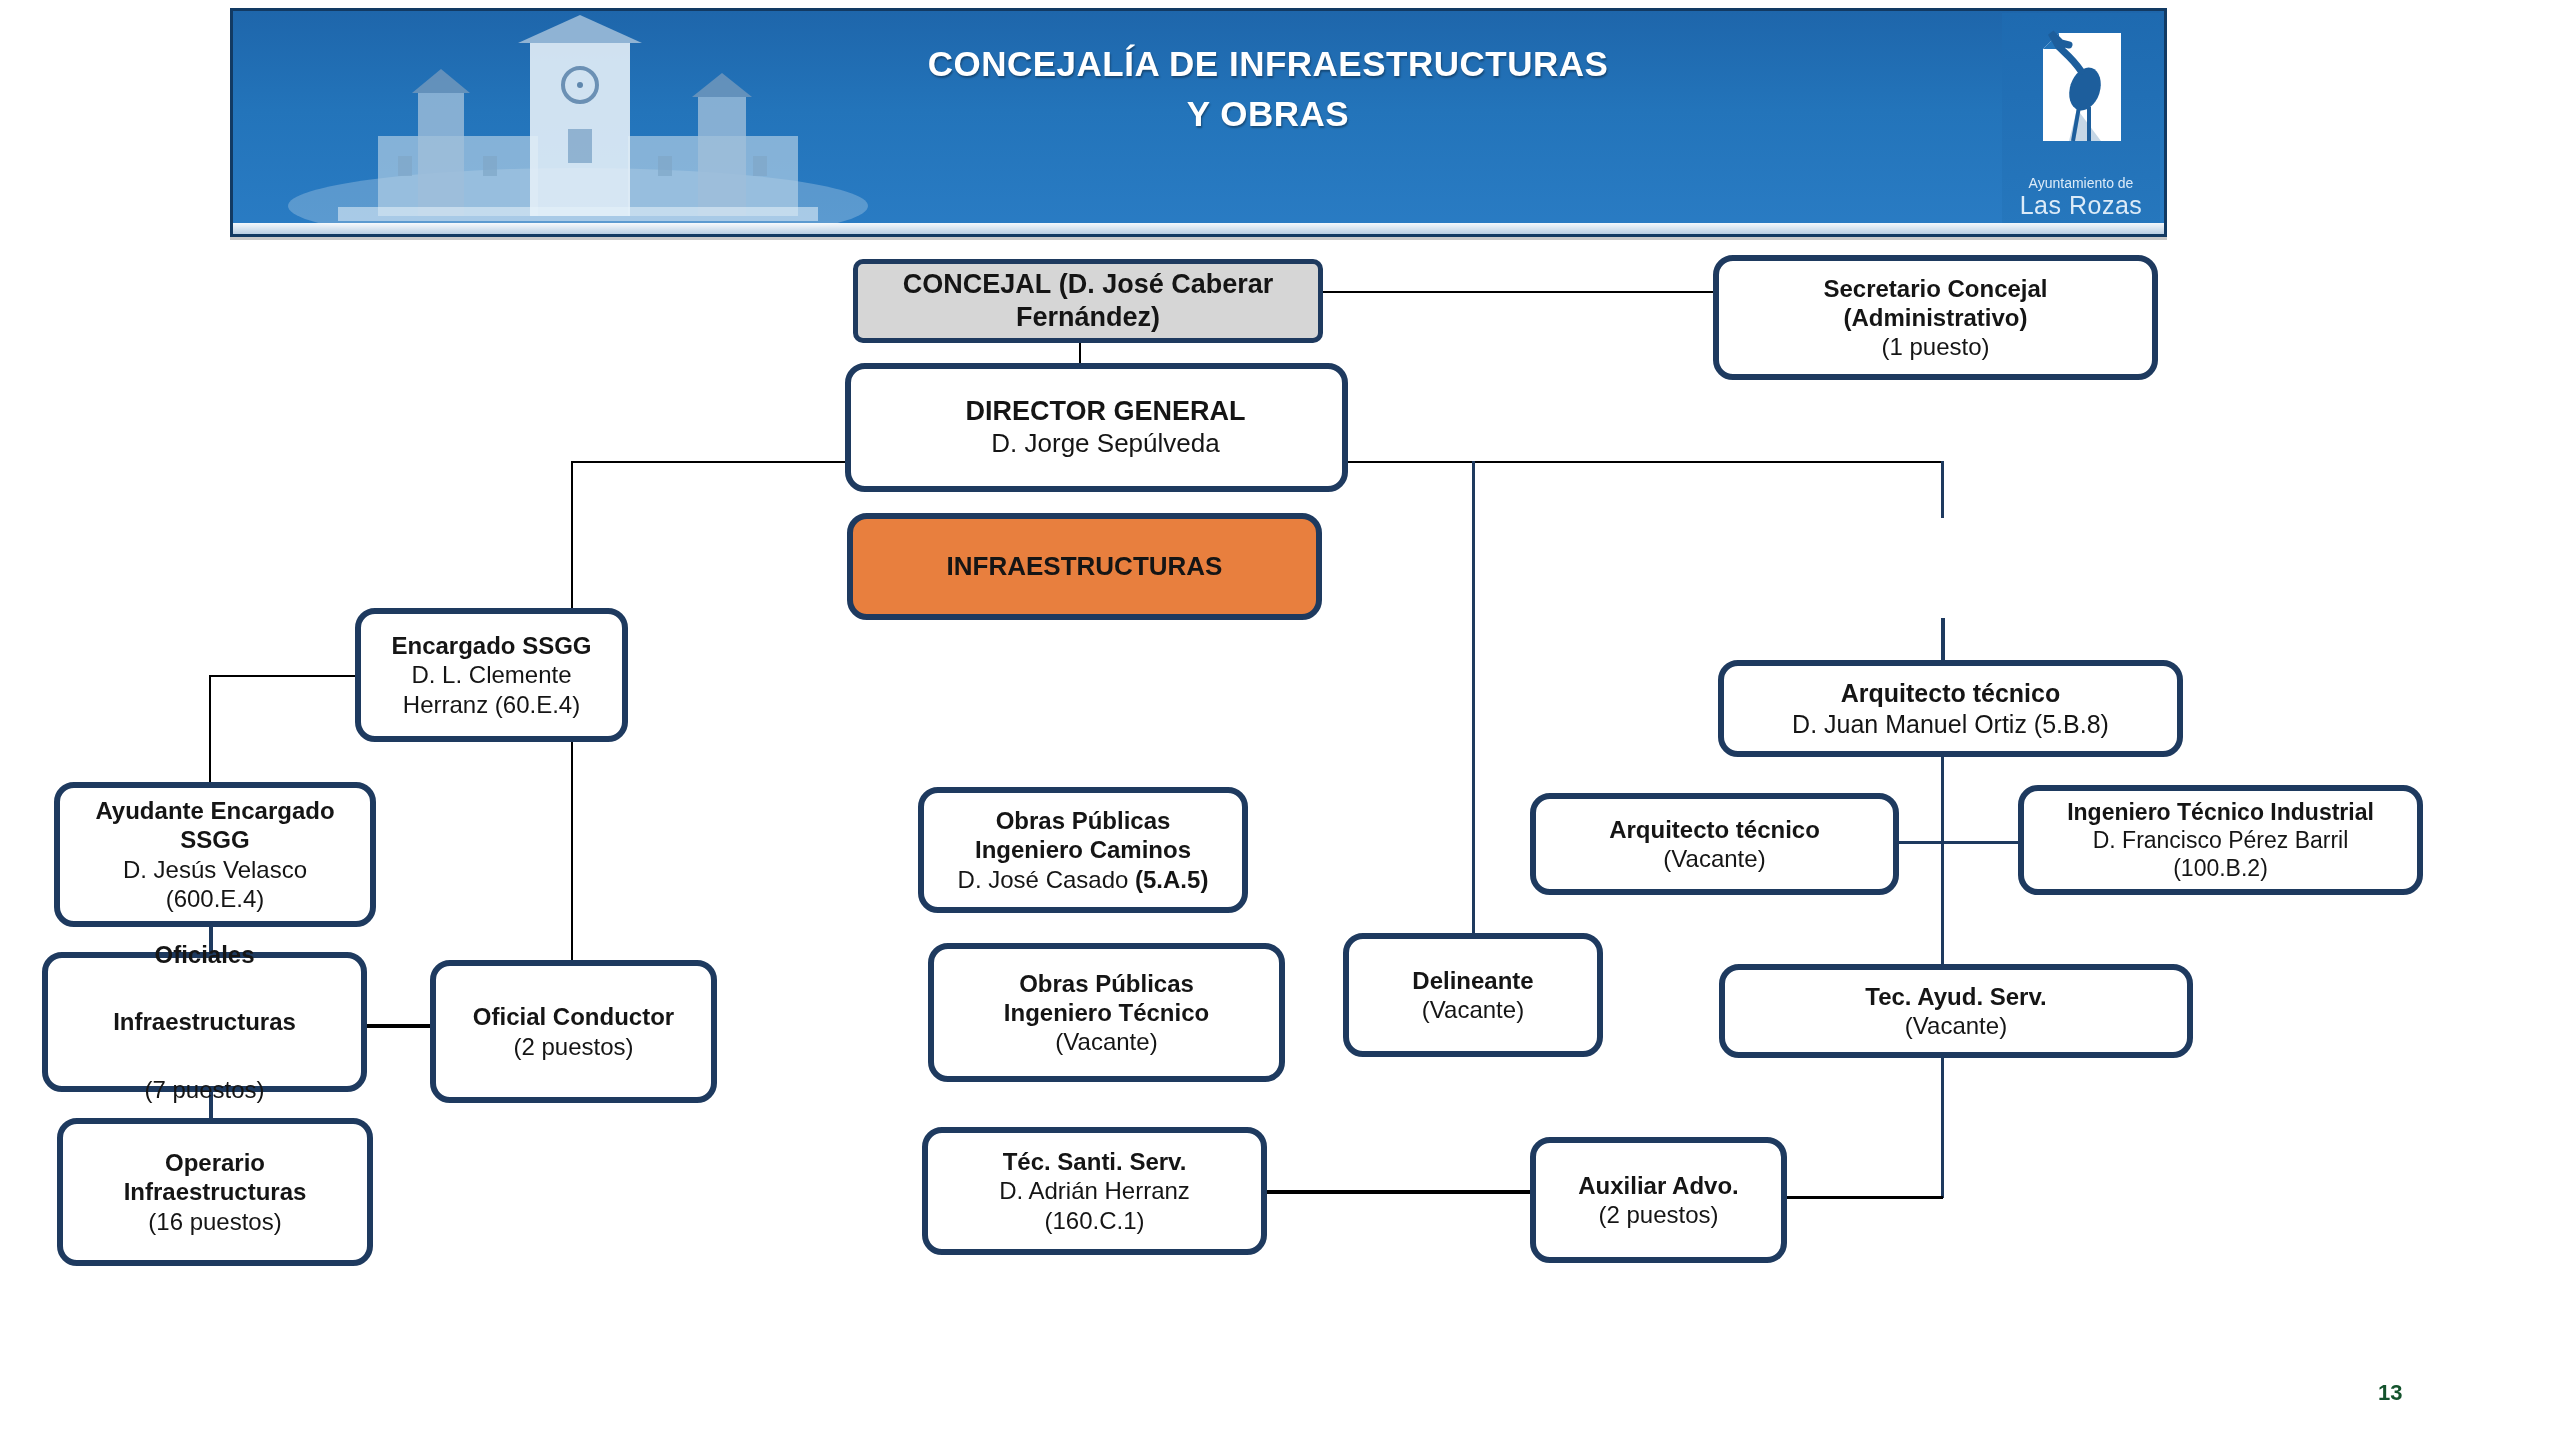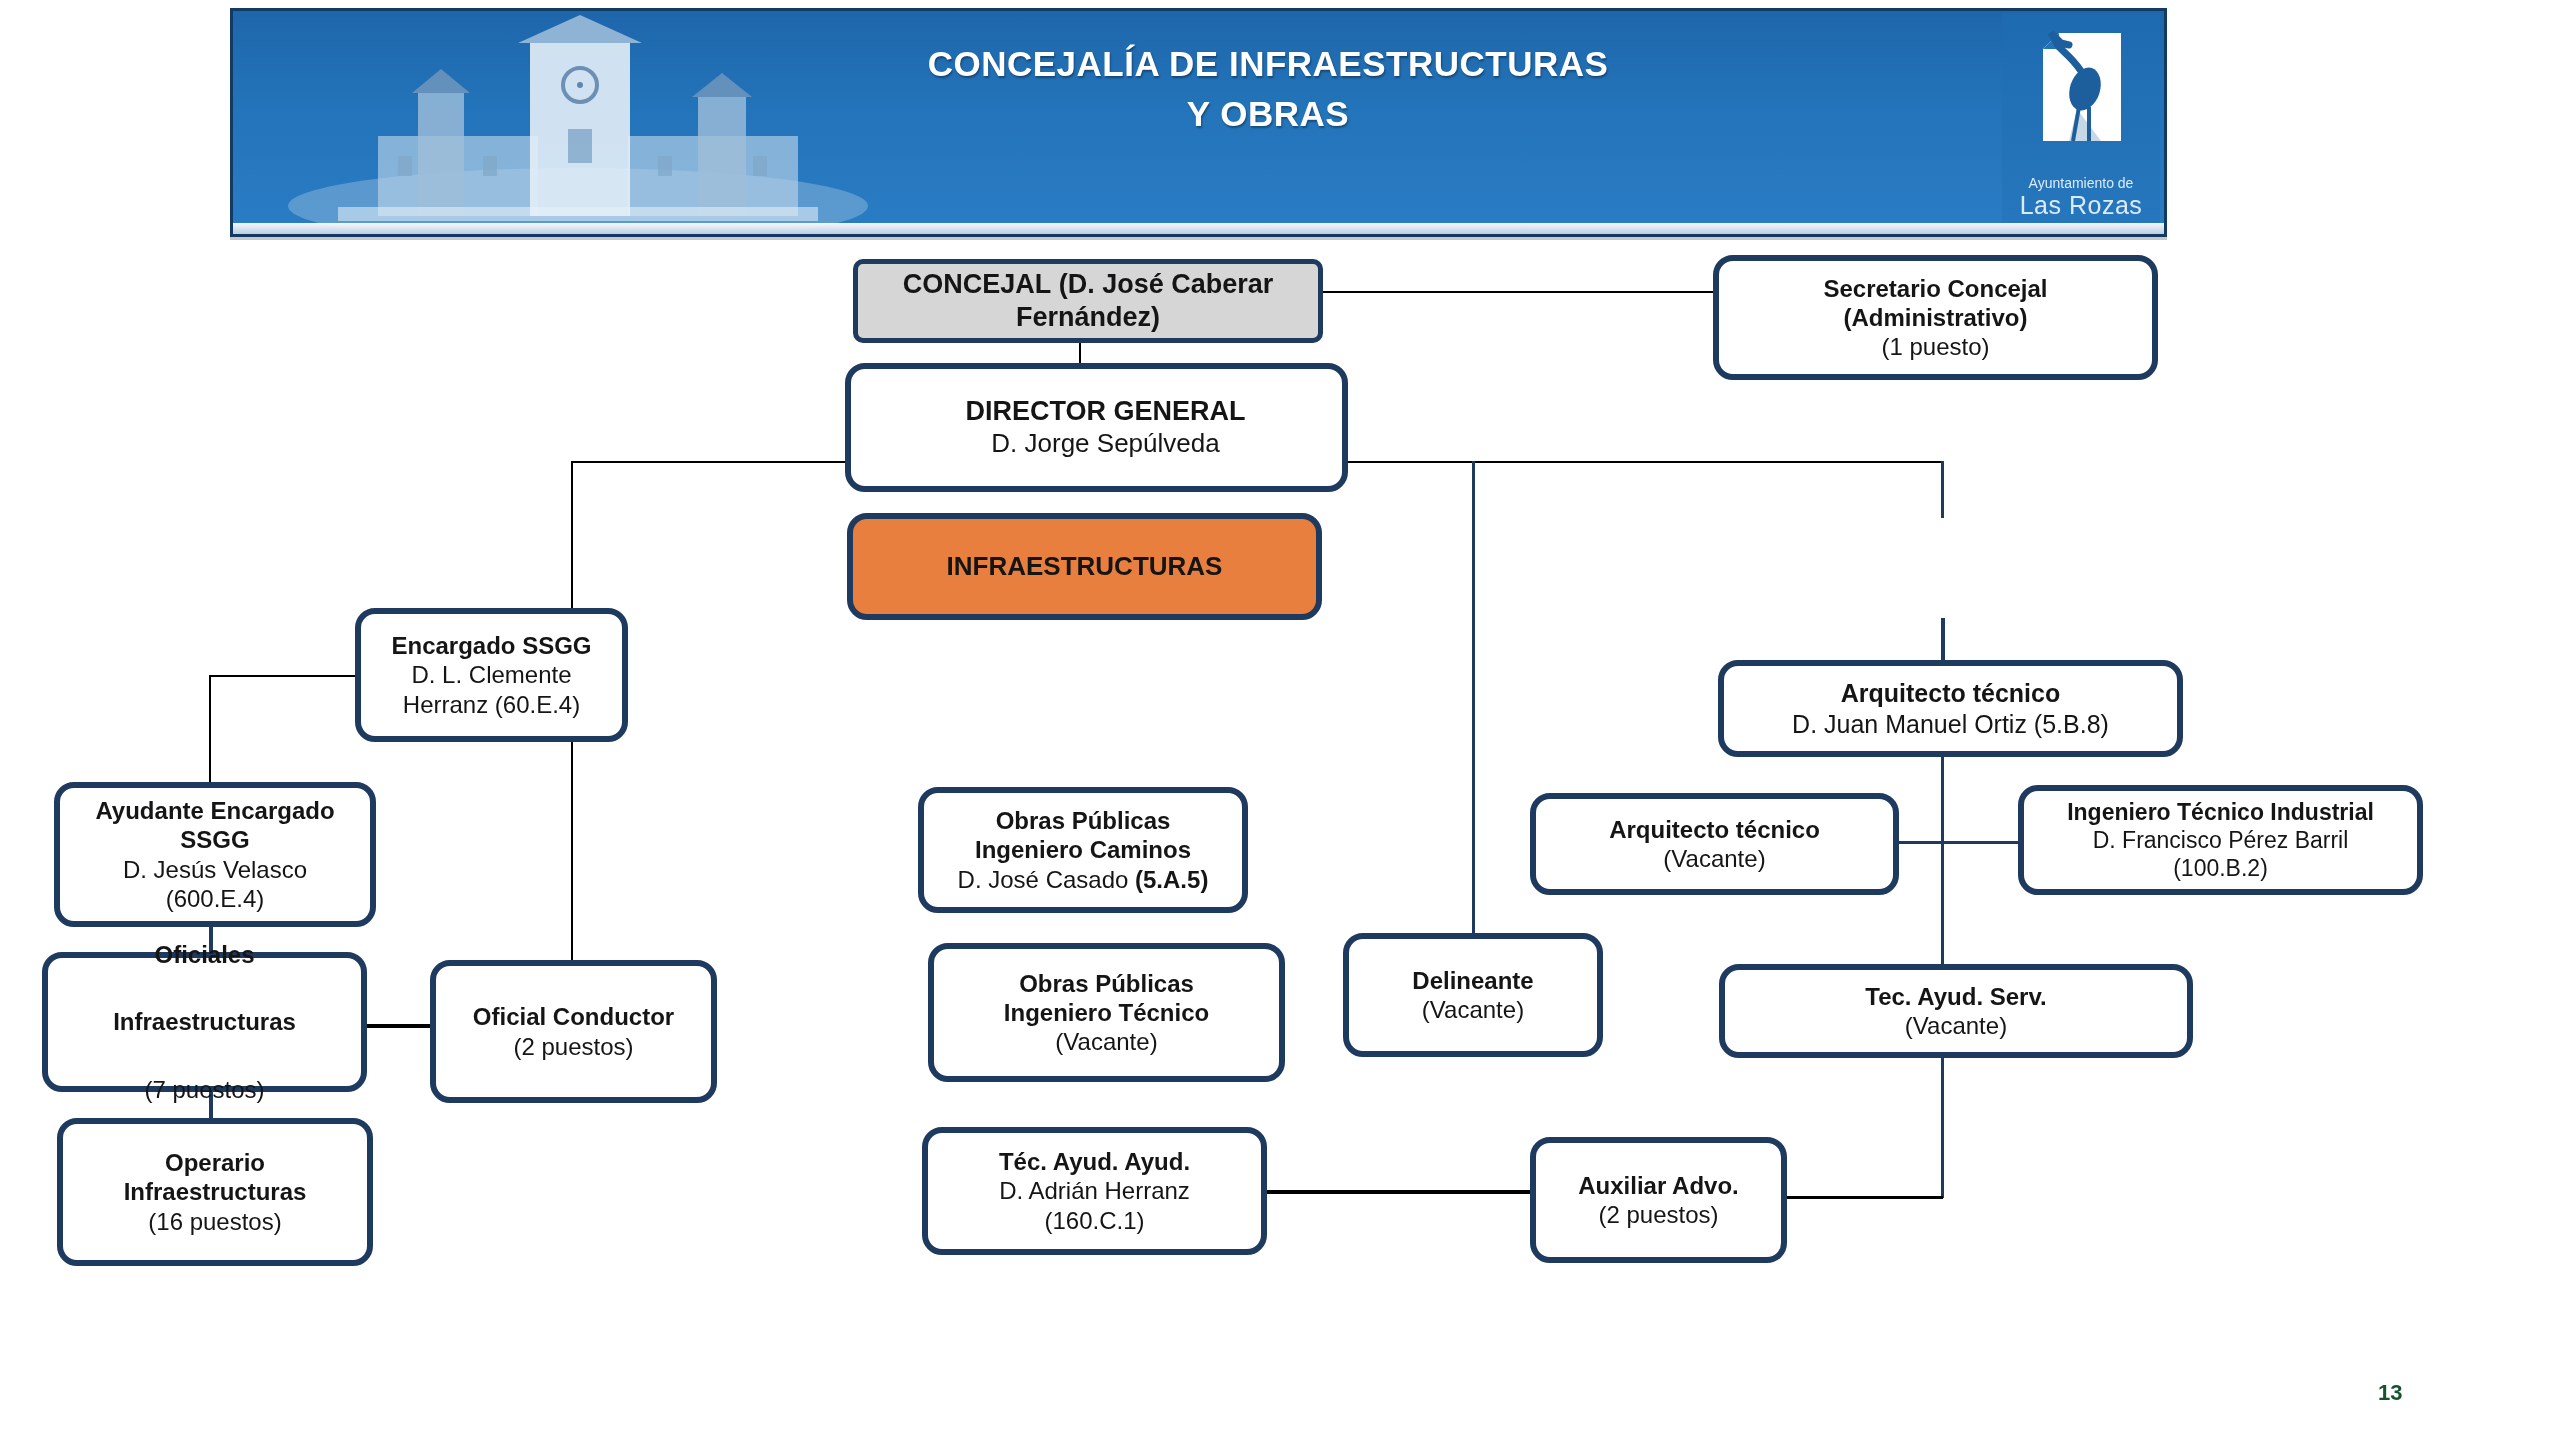--- a/index.html
+++ b/index.html
@@ -198,21 +198,21 @@
     <div>(Vacante)</div>
   </div>
 
   <div class="box" style="left:57px;top:1118px;width:316px;height:148px;">
     <div class="b">Operario</div>
     <div class="b">Infraestructuras</div>
     <div>(16 puestos)</div>
   </div>
 
   <div class="box" style="left:922px;top:1127px;width:345px;height:128px;">
-    <div class="b">Téc. Ayud. Ayud.</div>
+    <div class="b">Téc. Santi. Serv.</div>
     <div>D. Adrián Herranz</div>
     <div>(160.C.1)</div>
   </div>
 
   <div class="box" style="left:1530px;top:1137px;width:257px;height:126px;">
     <div class="b">Auxiliar Advo.</div>
     <div>(2 puestos)</div>
   </div>
 
   <div class="page-num">13</div>

